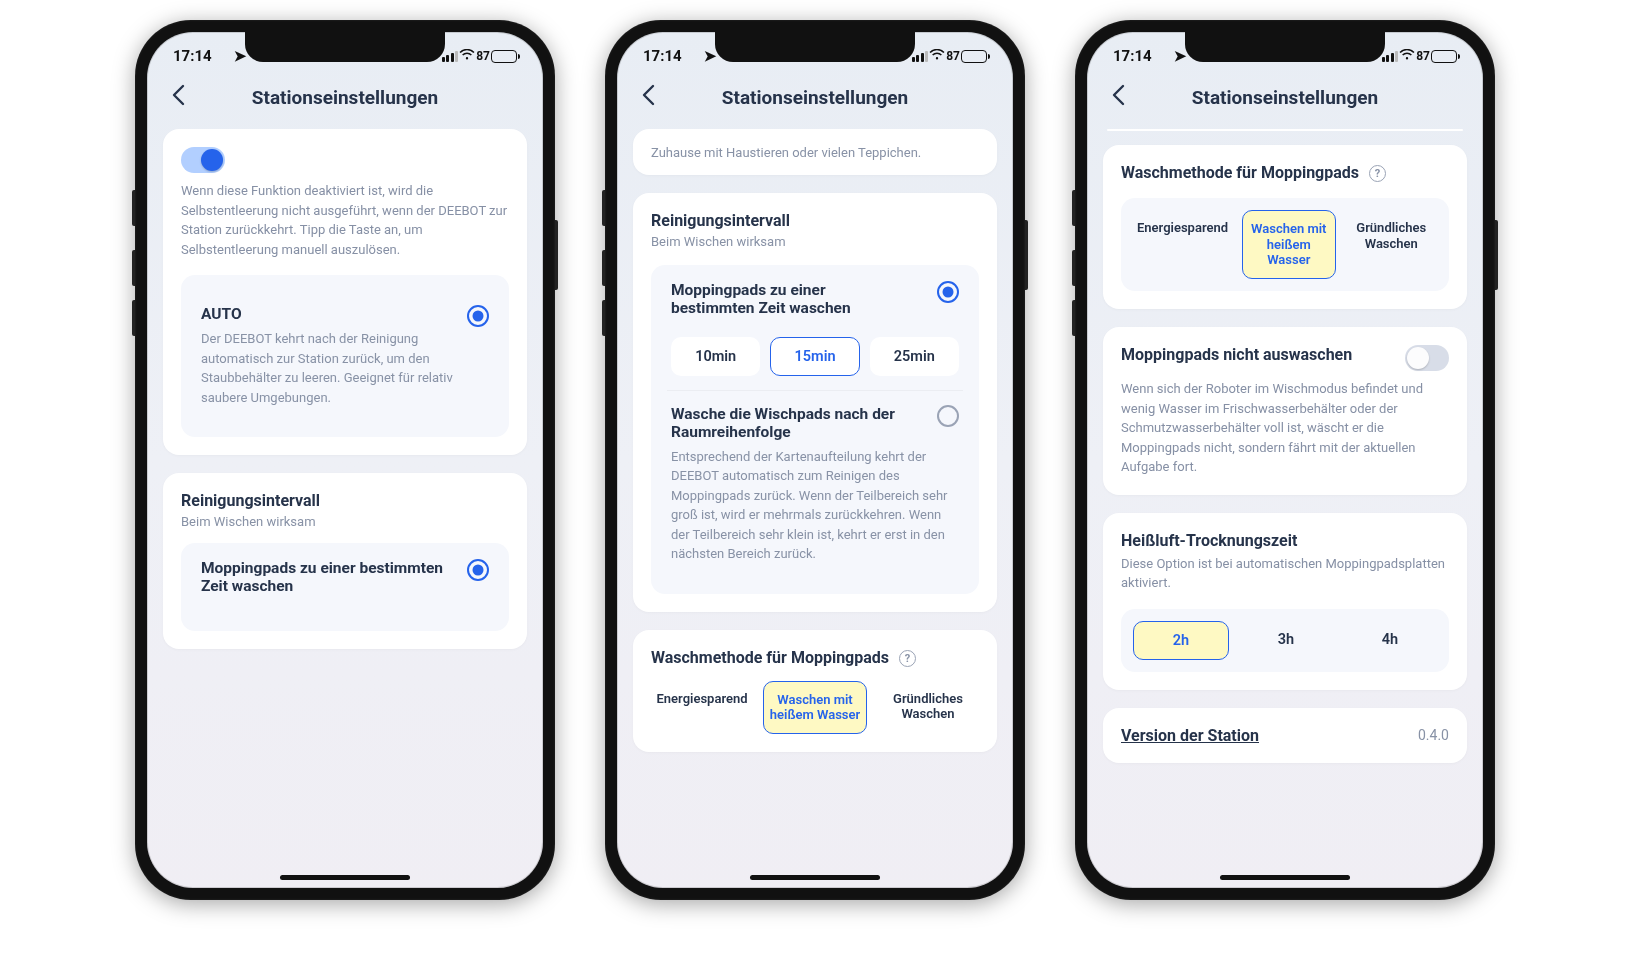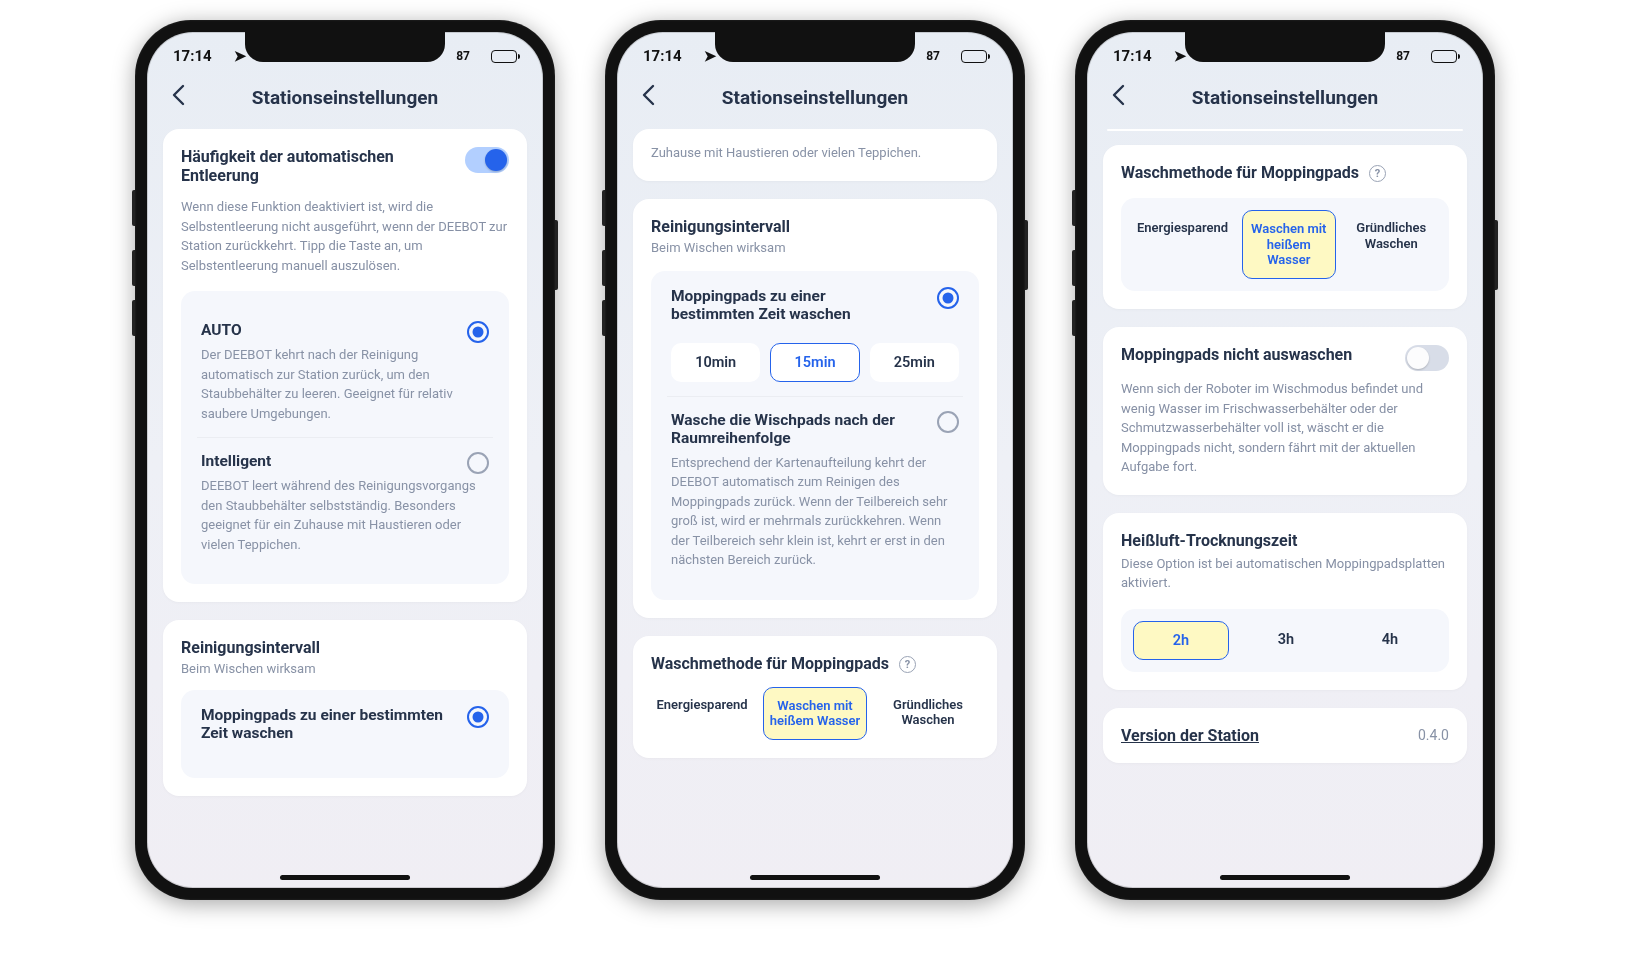--- a/index.html
+++ b/index.html
@@ -54,21 +54,21 @@
     display: flex;
     justify-content: space-between;
     align-items: center;
     padding: 14px 26px 6px 26px;
     font-weight: 700;
     font-size: 15px;
     color: #111;
     height: 40px;
   }
   .status-left { display:flex; gap:22px; align-items:center; }
-  .status-right { display:flex; gap:21px; align-items:center; }
+  .status-right { display:flex; gap:1px; align-items:center; }
   .signal { display:flex; gap:1.5px; align-items:flex-end; }
   .signal span { width:3px; background:#111; border-radius:1px; }
   .signal span:nth-child(1){height:5px}
   .signal span:nth-child(2){height:7px}
   .signal span:nth-child(3){height:9px}
   .signal span:nth-child(4){height:11px; background:#bbb;}
   .battery {
     border:1.5px solid #111; border-radius:4px; width:26px; height:13px; position:relative;
   }
   .battery::after { content:""; position:absolute; right:-4px; top:3px; width:2px; height:5px; background:#111; border-radius:0 2px 2px 0; }
@@ -133,21 +133,21 @@
     display:inline-block; width:17px; height:17px; border:1.4px solid #9aa3b5; border-radius:50%; text-align:center; font-size:11px; line-height:15px; color:#8892a6; margin-left:6px; vertical-align:middle; font-weight:700;
   }
   .home-indicator {
     position:absolute; bottom:8px; left:50%; transform:translateX(-50%);
     width:130px; height:5px; border-radius:4px; background:#111;
   }
   .section-block { margin-bottom:14px; }
   .version-row { display:flex; justify-content:space-between; align-items:center; }
   .version-val { font-size:14px; color:#8892a6; }
   .opt-top { display:flex; justify-content:space-between; align-items:flex-start; gap:8px; }
-  .card-intro-only { padding:14px 18px 18px 18px; }
+  .card-intro-only { padding:14px 18px 12px 18px; }
   .seg-row .seg.in-inner { border:1px solid transparent; }
   .seg-row .seg.in-inner.selected { border:1.5px solid #2563eb; }
 </style>
 </head>
 <body>
 
 <div class="phone">
   <div class="phone-buttons-left"></div>
     <div class="phone-buttons-right"></div>
   <div class="phone-inner">
@@ -178,43 +178,33 @@
         <svg width="14" height="22" viewBox="0 0 14 22">
             <path d="M12 2L3 11l9 9" stroke="#26334a" stroke-width="2.4" fill="none" stroke-linecap="round" stroke-linejoin="round"></path>
           </svg>
       </span>
       <span class="nav-title">Stationseinstellungen</span>
     </div>
 
     <div class="content">
       <div class="card">
         <div class="row-between">
-          <div style="flex:1">
-            <div class="card-title">Häufigkeit der automatischen Entleerung</div>
-          </div>
           <div class="toggle on">
               <div class="knob"></div>
             </div>
         </div>
         <div class="card-sub" style="margin-top:8px">Wenn diese Funktion deaktiviert ist, wird die Selbstentleerung nicht ausgeführt, wenn der DEEBOT zur Station zurückkehrt. Tipp die Taste an, um Selbstentleerung manuell auszulösen.</div>
 
         <div class="inner-card">
           <div class="opt">
             <div class="opt-top">
               <div class="opt-title">AUTO</div>
               <div class="radio selected"></div>
             </div>
             <div class="opt-desc">Der DEEBOT kehrt nach der Reinigung automatisch zur Station zurück, um den Staubbehälter zu leeren. Geeignet für relativ saubere Umgebungen.</div>
-          </div>
-          <div class="opt">
-            <div class="opt-top">
-              <div class="opt-title">Intelligent</div>
-              <div class="radio empty"></div>
-            </div>
-            <div class="opt-desc">DEEBOT leert während des Reinigungsvorgangs den Staubbehälter selbstständig. Besonders geeignet für ein Zuhause mit Haustieren oder vielen Teppichen.</div>
           </div>
         </div>
       </div>
 
       <div class="card">
         <div class="section-header">
           <div class="card-title">Reinigungsintervall</div>
           <div class="subtitle">Beim Wischen wirksam</div>
         </div>
         <div class="inner-card" style="margin-top:14px;">

